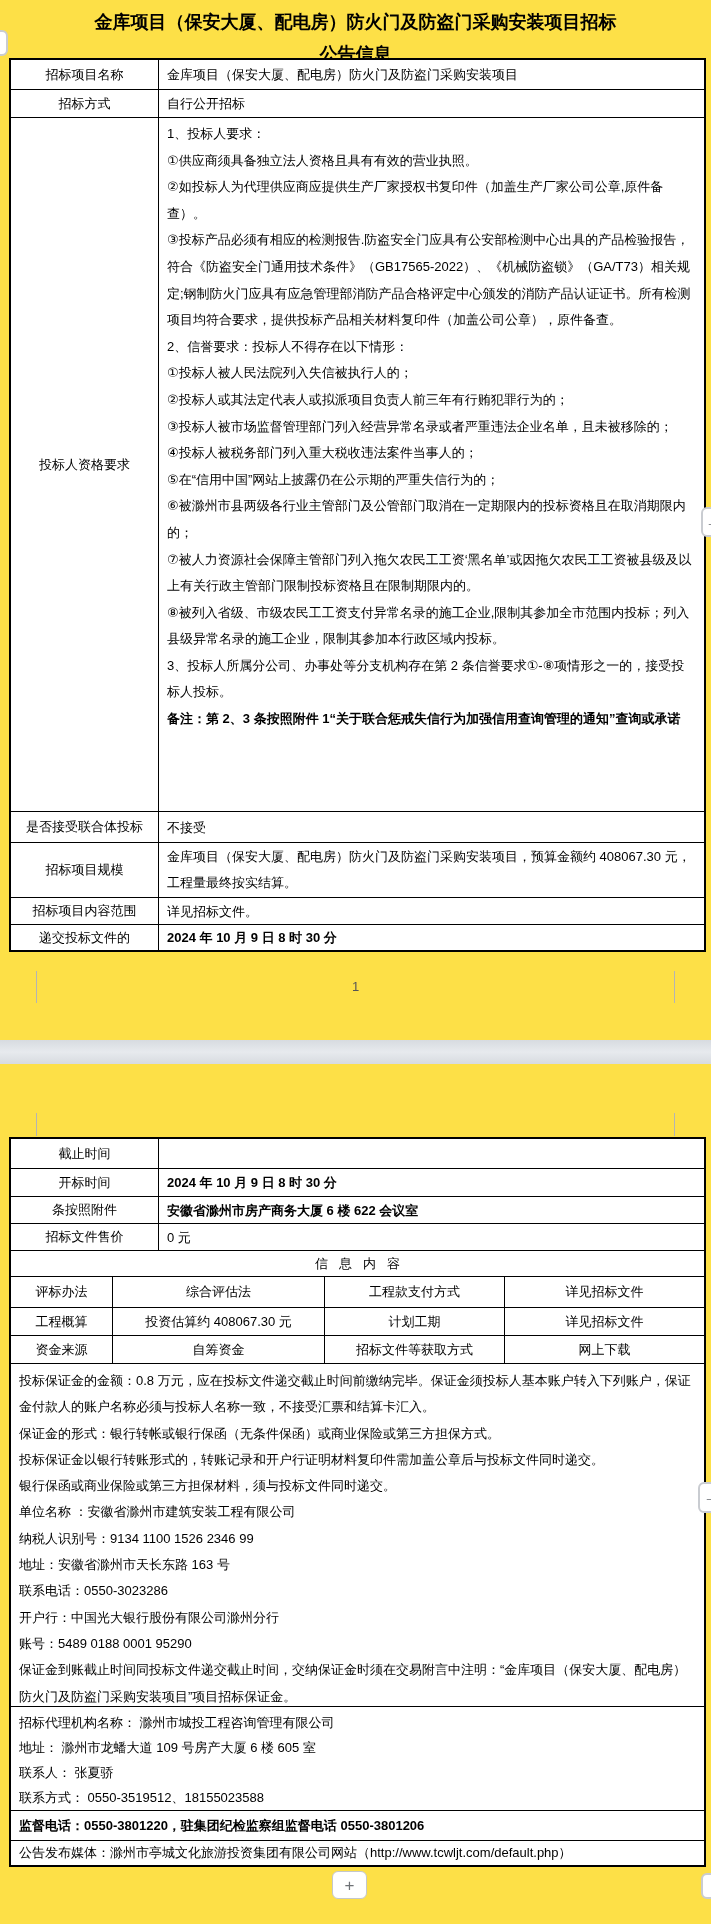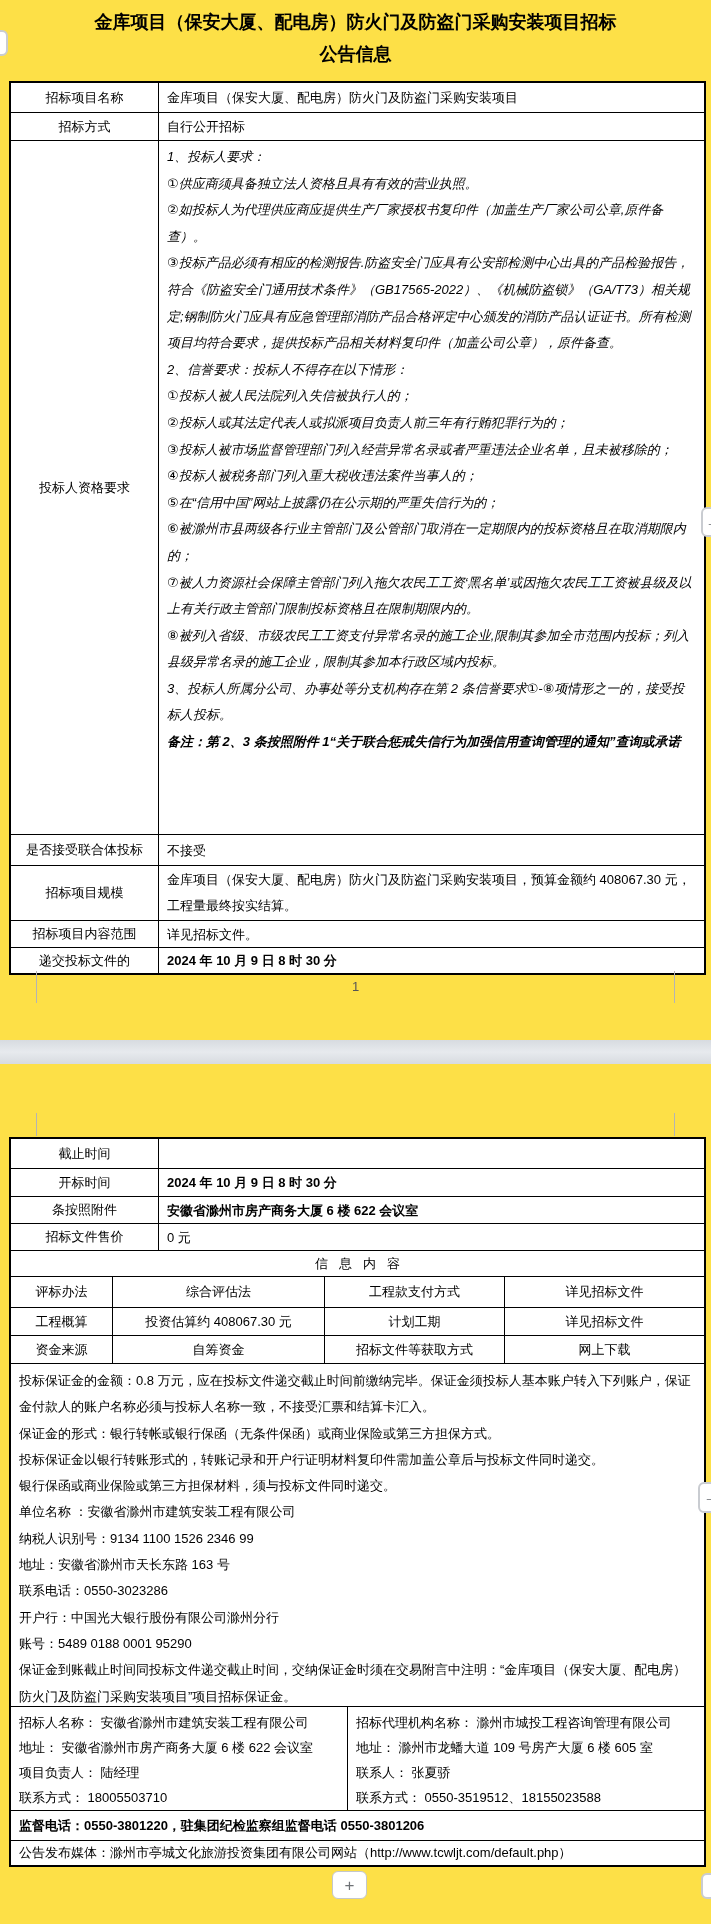--- a/index.html
+++ b/index.html
@@ -3,34 +3,34 @@
 <meta charset="utf-8">
 <style>
   * { box-sizing: border-box; margin: 0; padding: 0; }
   html,body { background:#fff; }
   body { width:711px; font-family:"Liberation Sans","DejaVu Sans",sans-serif; color:#000; }
   .canvas { position:relative; width:711px; height:1924px; overflow:hidden; background:#fde047; }
 
   .title { padding-top:6px; text-align:center; font-weight:bold; font-size:18px; line-height:32px; }
 
   .tbl { position:absolute; left:9px; width:697px; border:2px solid #000; background:#fff; }
-  .t1 { top:81px; }
+  .t1 { top:58px; }
   .t2 { top:1137px; }
   .row { display:flex; border-top:1px solid #000; font-size:13px; }
   .row:first-child { border-top:none; }
   .cell { border-left:1px solid #000; overflow:hidden; }
   .cell:first-child { border-left:none; }
   .lbl { width:147px; display:flex; align-items:center; justify-content:center; text-align:center; flex:none; }
   .val { flex:1; display:flex; align-items:center; padding:0 8px; line-height:25px; }
   .b { font-weight:bold; }
 
   .rh29{height:29px}.rh28{height:28px}.rh27{height:27px}.rh26{height:26px}.rh31{height:31px}
   .rh55{height:55px}.rh30{height:30px}.rh25{height:25px}
   .qual-row{height:694px}
-  .qual-body{flex:1; padding:3px 8px 0 8px; line-height:26.6px; overflow:hidden;font-style:italic;}
+  .qual-body{flex:1; padding:3px 8px 0 8px; line-height:26.6px; overflow:hidden;}
   .dep-row{height:343px}
   .dep-body{flex:1; padding:4px 8px 0 8px; line-height:26.3px; overflow:hidden;}
   .contact-row{height:104px}
   .contact-cell{padding:3px 8px 0 8px; line-height:25px; overflow:hidden;}
   .contact-left{width:336px; flex:none;}
   .contact-right{flex:1;}
   .full-cell{flex:1; display:flex; align-items:center; padding:0 8px;}
   .center-cell{justify-content:center; letter-spacing:11px; text-indent:11px;}
 
   .gc1{width:101px; flex:none; display:flex; align-items:center; justify-content:center; text-align:center;}
@@ -160,26 +160,20 @@
         <div>单位名称 ：安徽省滁州市建筑安装工程有限公司</div>
         <div>纳税人识别号：9134 1100 1526 2346 99</div>
         <div>地址：安徽省滁州市天长东路 163 号</div>
         <div>联系电话：0550-3023286</div>
         <div>开户行：中国光大银行股份有限公司滁州分行</div>
         <div>账号：5489 0188 0001 95290</div>
         <div>保证金到账截止时间同投标文件递交截止时间，交纳保证金时须在交易附言中注明：“金库项目（保安大厦、配电房）防火门及防盗门采购安装项目”项目招标保证金。</div>
       </div>
     </div>
     <div class="row contact-row">
-      <div class="cell contact-cell contact-left">
-        <div>招标人名称： 安徽省滁州市建筑安装工程有限公司</div>
-        <div>地址： 安徽省滁州市房产商务大厦 6 楼  622 会议室</div>
-        <div>项目负责人： 陆经理</div>
-        <div>联系方式： 18005503710</div>
-      </div>
       <div class="cell contact-cell contact-right">
         <div>招标代理机构名称： 滁州市城投工程咨询管理有限公司</div>
         <div>地址：  滁州市龙蟠大道 109 号房产大厦 6 楼 605 室</div>
         <div>联系人： 张夏骄</div>
         <div>联系方式： 0550-3519512、18155023588</div>
       </div>
     </div>
     <div class="row rh30">
       <div class="cell full-cell b">监督电话：0550-3801220，驻集团纪检监察组监督电话 0550-3801206</div>
     </div>

